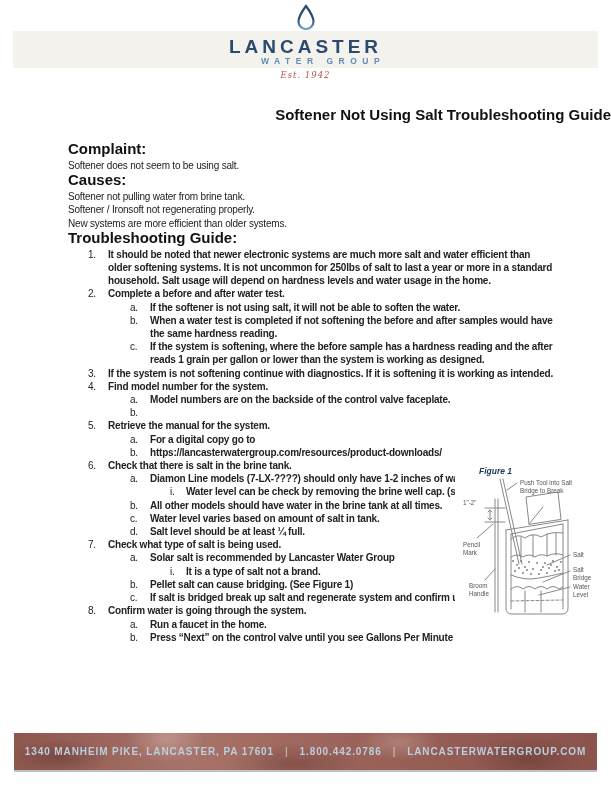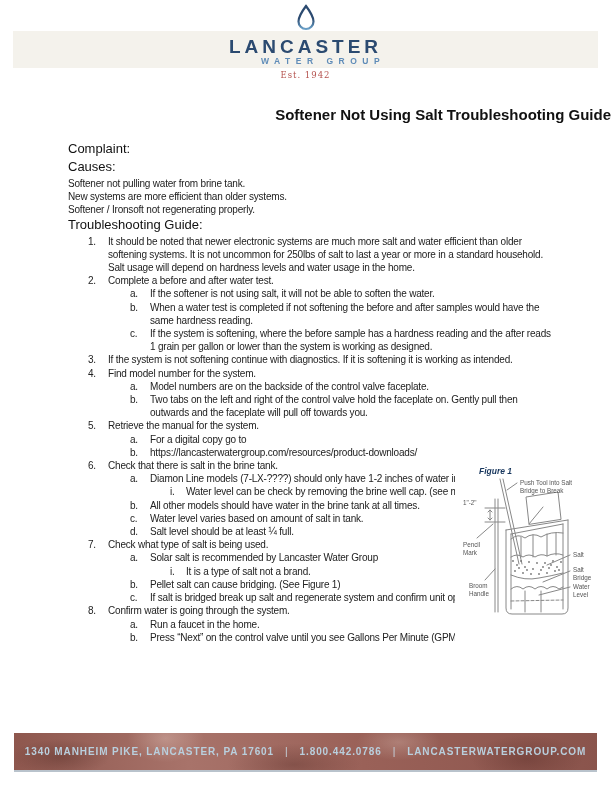--- a/index.html
+++ b/index.html
@@ -15,38 +15,38 @@
   .logo-name {
     position:absolute; left:0; right:0; top:36px; text-align:center;
     font-size:19px; font-weight:bold; letter-spacing:4px; color:#2b4a70;
   }
   .logo-sub {
     position:absolute; left:0; right:0; top:56px; text-align:center;
     font-size:8.5px; font-weight:bold; letter-spacing:5.5px; color:#5f8cb8;margin-left:35px;
   }
   .logo-est {
     position:absolute; left:0; right:0; top:70px; text-align:center;
-    font-family:"DejaVu Serif", serif; 
+    font-family:"DejaVu Serif", serif; font-style:italic;
     font-size:8.5px; color:#b5534f; letter-spacing:1px;
   }
 
   
   .doc-title {
     position:absolute; left:0; right:0; top:106px; text-align:right;
     font-size:15px; font-weight:bold; color:#111;
   }
   .content { position:absolute; left:68px; top:141px; width:487px; }
-  h2.sec { font-size:13px; font-weight:normal; color:#111; line-height:16px; margin:0 0 2px 0; }
+  h2.sec { font-size:15px; font-weight:bold; color:#111; line-height:16px; margin:0 0 2px 0; }
   .sec-gap { margin-top:27px; }
   .body-line, .row { font-size:10px; letter-spacing:-0.2px; line-height:13.2px; color:#222; }
 
   .rows { margin-top:1px; }
   .row { display:flex; }
   .row .m { flex:0 0 20px; }
-  .row .t { flex:1 1 auto; }
+  .row .t { flex:1 1 auto;font-weight:bold; }
   .row.l1 { padding-left:20px; }
   .row.l2 { padding-left:62px; }
   .row.l3 { padding-left:102px; }
   .row.l3 .m { flex:0 0 16px; }
 
   
   .figure {
     position:absolute; left:455px; top:464px; width:164px; height:182px;
     background:#fff; z-index:5;
   }
@@ -94,25 +94,26 @@
   </div>
   <div class="logo-name">LANCASTER</div>
   <div class="logo-sub">WATER GROUP</div>
   <div class="logo-est">Est. 1942</div>
 
   <div class="doc-title">Softener Not Using Salt Troubleshooting Guide</div>
 
   <div class="content">
 
     <h2 class="sec">Complaint:</h2>
+    <div class="body-line">Softener does not seem to be using salt.</div>
 
     <h2 class="sec sec-gap">Causes:</h2>
     <div class="body-line">Softener not pulling water from brine tank.</div>
+    <div class="body-line">Softener / Ironsoft not regenerating properly.</div>
     <div class="body-line">New systems are more efficient than older systems.</div>
-    <div class="body-line">Softener / Ironsoft not regenerating properly.</div>
 
     <h2 class="sec sec-gap">Troubleshooting Guide:</h2>
     <div class="rows">
       <div class="row l1">
           <span class="m">1.</span>
           <span class="t">It should be noted that newer electronic systems are much more salt and water efficient than older softening systems. It is not uncommon for 250lbs of salt to last a year or more in a standard household. Salt usage will depend on hardness levels and water usage in the home.</span>
         </div>
       <div class="row l1">
           <span class="m">2.</span>
           <span class="t">Complete a before and after water test.</span>
@@ -136,21 +137,20 @@
       <div class="row l1">
           <span class="m">4.</span>
           <span class="t">Find model number for the system.</span>
         </div>
       <div class="row l2">
           <span class="m">a.</span>
           <span class="t">Model numbers are on the backside of the control valve faceplate.</span>
         </div>
       <div class="row l2">
           <span class="m">b.</span>
-          <span class="t">Two tabs on the left and right of the control valve hold the faceplate on. Gently pull then outwards and the faceplate will pull off towards you.</span>
         </div>
       <div class="row l1">
           <span class="m">5.</span>
           <span class="t">Retrieve the manual for the system.</span>
         </div>
       <div class="row l2">
           <span class="m">a.</span>
           <span class="t">For a digital copy go to</span>
         </div>
       <div class="row l2">

